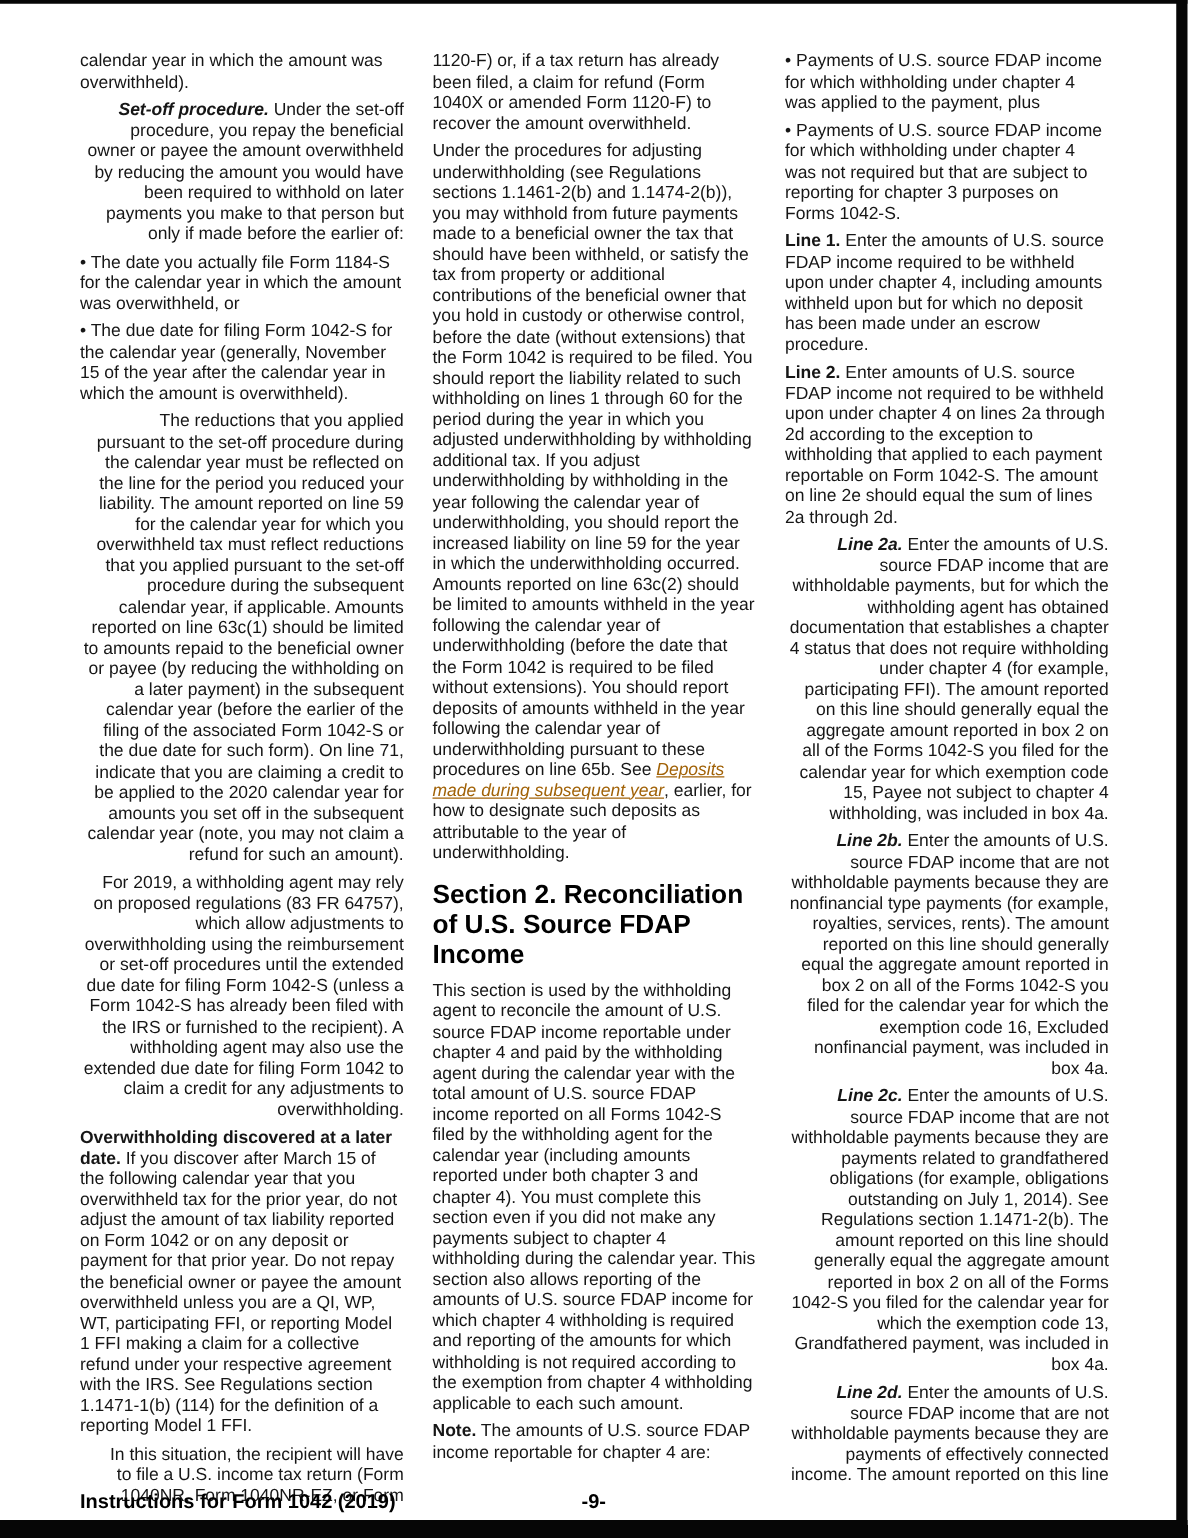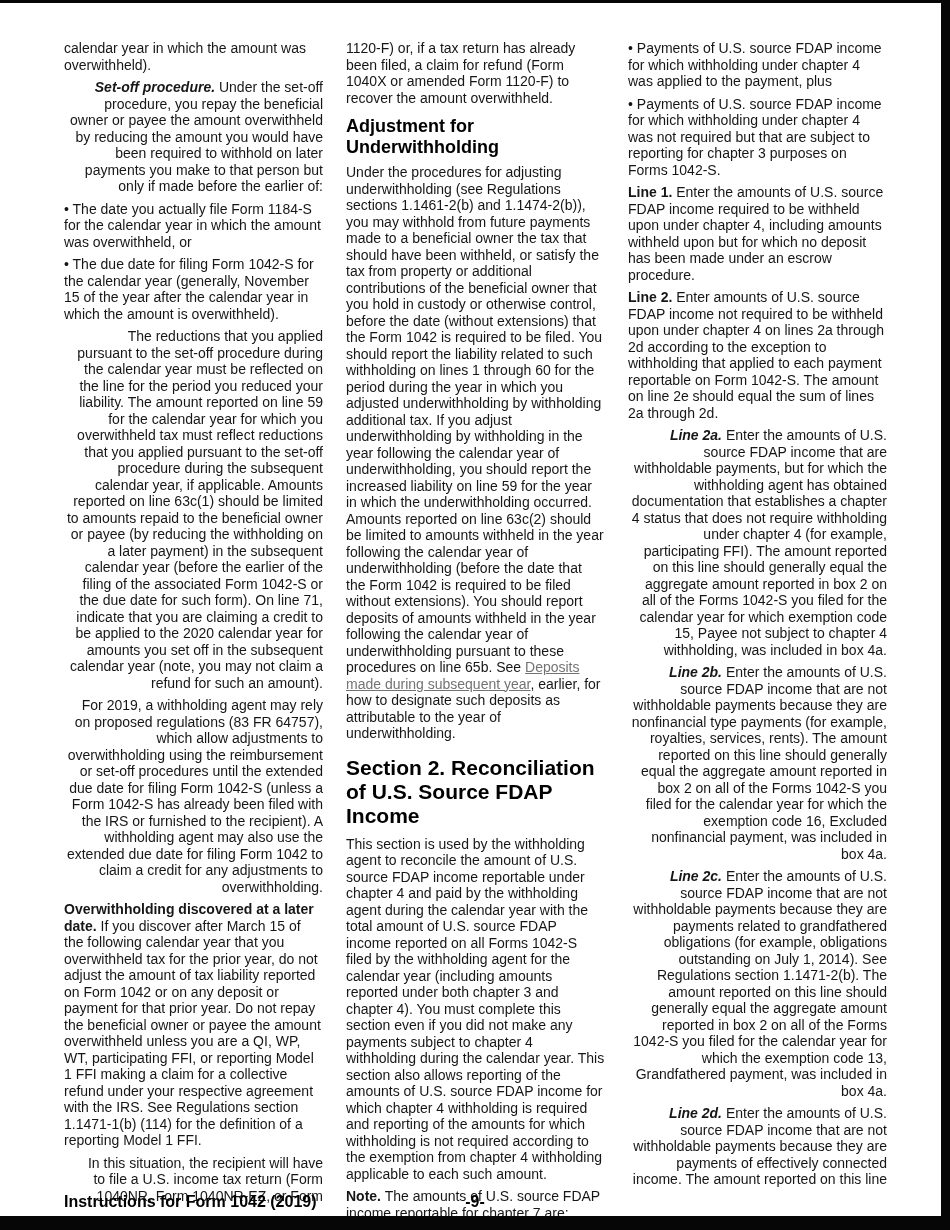--- a/index.html
+++ b/index.html
@@ -28,21 +28,21 @@
     font-size: 14px;
     line-height: 16.5px;
     text-align: left;
   }
   p { margin: 0 0 6px 0; }
   p:last-child { margin-bottom: 0; }
   .indent { text-indent: 12px; text-align: right; }
   .runin { font-weight: bold; }
   .runin.it { font-style: italic; }
   .blt { display: inline; }
-  .doclink { color: #737373; text-decoration: underline; cursor: pointer; text-align: center; }
+  .doclink { color: #a16207; font-style: italic; text-decoration: underline; cursor: pointer; text-align: center; }
 
   h1, h2 { color: #000; }
   .h-med {
     font-size: 18px; line-height: 20.5px;
     font-weight: bold; margin: 10px 0 7px 0;
   }
   .h-big {
     font-size: 21px; line-height: 24px;
     font-weight: bold; margin: 14px 0 8px 0;
   }
@@ -68,25 +68,24 @@
       <p><span class="blt">•</span><span> The date you actually file Form 1184-S for the calendar year in which the amount was overwithheld, or</span></p>
       <p><span class="blt">•</span><span> The due date for filing Form 1042-S for the calendar year (generally, November 15 of the year after the calendar year in which the amount is overwithheld).</span></p>
       <p class="indent">The reductions that you applied pursuant to the set-off procedure during the calendar year must be reflected on the line for the period you reduced your liability. The amount reported on line 59 for the calendar year for which you overwithheld tax must reflect reductions that you applied pursuant to the set-off procedure during the subsequent calendar year, if applicable. Amounts reported on line 63c(1) should be limited to amounts repaid to the beneficial owner or payee (by reducing the withholding on a later payment) in the subsequent calendar year (before the earlier of the filing of the associated Form 1042-S or the due date for such form). On line 71, indicate that you are claiming a credit to be applied to the 2020 calendar year for amounts you set off in the subsequent calendar year (note, you may not claim a refund for such an amount).</p>
       <p class="indent">For 2019, a withholding agent may rely on proposed regulations (83 FR 64757), which allow adjustments to overwithholding using the reimbursement or set-off procedures until the extended due date for filing Form 1042-S (unless a Form 1042-S has already been filed with the IRS or furnished to the recipient). A withholding agent may also use the extended due date for filing Form 1042 to claim a credit for any adjustments to overwithholding.</p>
       <p><span class="runin">Overwithholding discovered at a later date.</span><span> If you discover after March 15 of the following calendar year that you overwithheld tax for the prior year, do not adjust the amount of tax liability reported on Form 1042 or on any deposit or payment for that prior year. Do not repay the beneficial owner or payee the amount overwithheld unless you are a QI, WP, WT, participating FFI, or reporting Model 1 FFI making a claim for a collective refund under your respective agreement with the IRS. See Regulations section 1.1471-1(b) (114) for the definition of a reporting Model 1 FFI.</span></p>
       <p class="indent">In this situation, the recipient will have to file a U.S. income tax return (Form 1040NR, Form 1040NR-EZ, or Form</p>
     </div>
 
     <div class="col">
       <p>1120-F) or, if a tax return has already been filed, a claim for refund (Form 1040X or amended Form 1120-F) to recover the amount overwithheld.</p>
-      <h2 class="h-med">Adjustment for Underwithholding</h2>
       <p><span>Under the procedures for adjusting underwithholding (see Regulations sections 1.1461-2(b) and 1.1474-2(b)), you may withhold from future payments made to a beneficial owner the tax that should have been withheld, or satisfy the tax from property or additional contributions of the beneficial owner that you hold in custody or otherwise control, before the date (without extensions) that the Form 1042 is required to be filed. You should report the liability related to such withholding on lines 1 through 60 for the period during the year in which you adjusted underwithholding by withholding additional tax. If you adjust underwithholding by withholding in the year following the calendar year of underwithholding, you should report the increased liability on line 59 for the year in which the underwithholding occurred. Amounts reported on line 63c(2) should be limited to amounts withheld in the year following the calendar year of underwithholding (before the date that the Form 1042 is required to be filed without extensions). You should report deposits of amounts withheld in the year following the calendar year of underwithholding pursuant to these procedures on line 65b. See </span><a href="#" class="doclink">Deposits made during subsequent year</a><span>, earlier, for how to designate such deposits as attributable to the year of underwithholding.</span></p>
       <h1 class="h-big">Section 2. Reconciliation of U.S. Source FDAP Income</h1>
       <p>This section is used by the withholding agent to reconcile the amount of U.S. source FDAP income reportable under chapter 4 and paid by the withholding agent during the calendar year with the total amount of U.S. source FDAP income reported on all Forms 1042-S filed by the withholding agent for the calendar year (including amounts reported under both chapter 3 and chapter 4). You must complete this section even if you did not make any payments subject to chapter 4 withholding during the calendar year. This section also allows reporting of the amounts of U.S. source FDAP income for which chapter 4 withholding is required and reporting of the amounts for which withholding is not required according to the exemption from chapter 4 withholding applicable to each such amount.</p>
-      <p><span class="runin">Note.</span><span> The amounts of U.S. source FDAP income reportable for chapter 7 are:</span></p>
+      <p><span class="runin">Note.</span><span> The amounts of U.S. source FDAP income reportable for chapter 4 are:</span></p>
     </div>
 
     <div class="col">
       <p><span class="blt">•</span><span> Payments of U.S. source FDAP income for which withholding under chapter 4 was applied to the payment, plus</span></p>
       <p><span class="blt">•</span><span> Payments of U.S. source FDAP income for which withholding under chapter 4 was not required but that are subject to reporting for chapter 3 purposes on Forms 1042-S.</span></p>
       <p><span class="runin">Line 1.</span><span> Enter the amounts of U.S. source FDAP income required to be withheld upon under chapter 4, including amounts withheld upon but for which no deposit has been made under an escrow procedure.</span></p>
       <p><span class="runin">Line 2.</span><span> Enter amounts of U.S. source FDAP income not required to be withheld upon under chapter 4 on lines 2a through 2d according to the exception to withholding that applied to each payment reportable on Form 1042-S. The amount on line 2e should equal the sum of lines 2a through 2d.</span></p>
       <p class="indent"><span class="runin it">Line 2a.</span><span> Enter the amounts of U.S. source FDAP income that are withholdable payments, but for which the withholding agent has obtained documentation that establishes a chapter 4 status that does not require withholding under chapter 4 (for example, participating FFI). The amount reported on this line should generally equal the aggregate amount reported in box 2 on all of the Forms 1042-S you filed for the calendar year for which exemption code 15, Payee not subject to chapter 4 withholding, was included in box 4a.</span></p>
       <p class="indent"><span class="runin it">Line 2b.</span><span> Enter the amounts of U.S. source FDAP income that are not withholdable payments because they are nonfinancial type payments (for example, royalties, services, rents). The amount reported on this line should generally equal the aggregate amount reported in box 2 on all of the Forms 1042-S you filed for the calendar year for which the exemption code 16, Excluded nonfinancial payment, was included in box 4a.</span></p>
       <p class="indent"><span class="runin it">Line 2c.</span><span> Enter the amounts of U.S. source FDAP income that are not withholdable payments because they are payments related to grandfathered obligations (for example, obligations outstanding on July 1, 2014). See Regulations section 1.1471-2(b). The amount reported on this line should generally equal the aggregate amount reported in box 2 on all of the Forms 1042-S you filed for the calendar year for which the exemption code 13, Grandfathered payment, was included in box 4a.</span></p>

